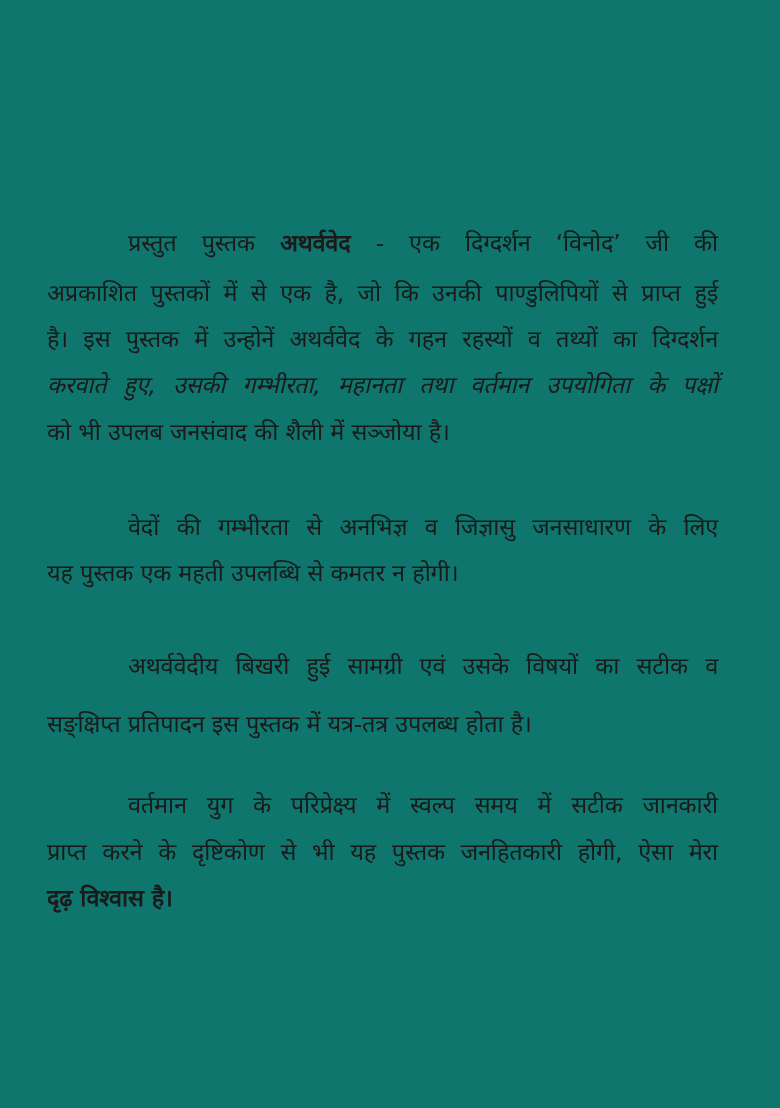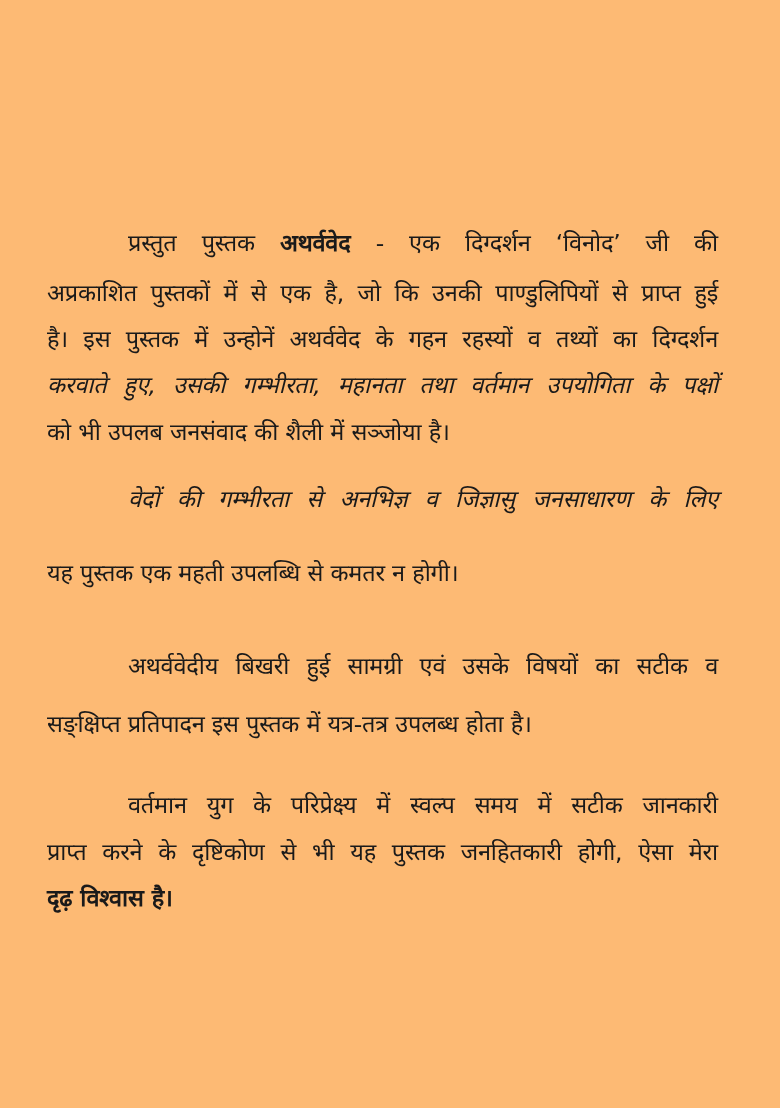--- a/index.html
+++ b/index.html
@@ -12,21 +12,21 @@
       height: 1108px;
       position: relative;
       overflow: hidden;
       font-family: "DejaVu Sans", "Liberation Sans", sans-serif;
       color: #1a1a1a;
     }
     .page {
       position: absolute;
       left: 0; top: 0;
       width: 780px; height: 1108px;
-      background: #fdba74;
+      background: #0f766e;
     }
     .line {
       position: absolute;
       left: 47px;
       width: 671px;
       height: 40px;
       line-height: 40px;
       font-size: 23.5px;
       white-space: nowrap;
       text-align: justify;
@@ -51,21 +51,21 @@
 
   <div>
     <div class="line indent" style="top:223px;"><span>प्रस्तुत पुस्तक </span><span class="bold">अथर्ववेद</span><span> - एक दिग्दर्शन ‘विनोद’ जी की</span></div>
     <div class="line" style="top:273px;">अप्रकाशित पुस्तकों में से एक है, जो कि उनकी पाण्डुलिपियों से प्राप्त हुई</div>
     <div class="line" style="top:319px;">है। इस पुस्तक में उन्होनें अथर्ववेद के गहन रहस्यों व तथ्यों का दिग्दर्शन</div>
     <div class="line" style="top:365px;font-style:italic;">करवाते हुए, उसकी गम्भीरता, महानता तथा वर्तमान उपयोगिता के पक्षों</div>
     <div class="line last" style="top:412px;">को भी उपलब जनसंवाद की शैली में सञ्जोया है।</div>
   </div>
 
   <div>
-    <div class="line indent" style="top:479px;font-style:italic;">वेदों की गम्भीरता से अनभिज्ञ व जिज्ञासु जनसाधारण के लिए</div>
+    <div class="line indent" style="top:507px;">वेदों की गम्भीरता से अनभिज्ञ व जिज्ञासु जनसाधारण के लिए</div>
     <div class="line last" style="top:553px;">यह पुस्तक एक महती उपलब्धि से कमतर न होगी।</div>
   </div>
 
   <div>
     <div class="line indent" style="top:646px;">अथर्ववेदीय बिखरी हुई सामग्री एवं उसके विषयों का सटीक व</div>
     <div class="line last" style="top:704px;">सङ्क्षिप्त प्रतिपादन इस पुस्तक में यत्र-तत्र उपलब्ध होता है।</div>
   </div>
 
   <div>
     <div class="line indent" style="top:785px;">वर्तमान युग के परिप्रेक्ष्य में स्वल्प समय में सटीक जानकारी</div>

